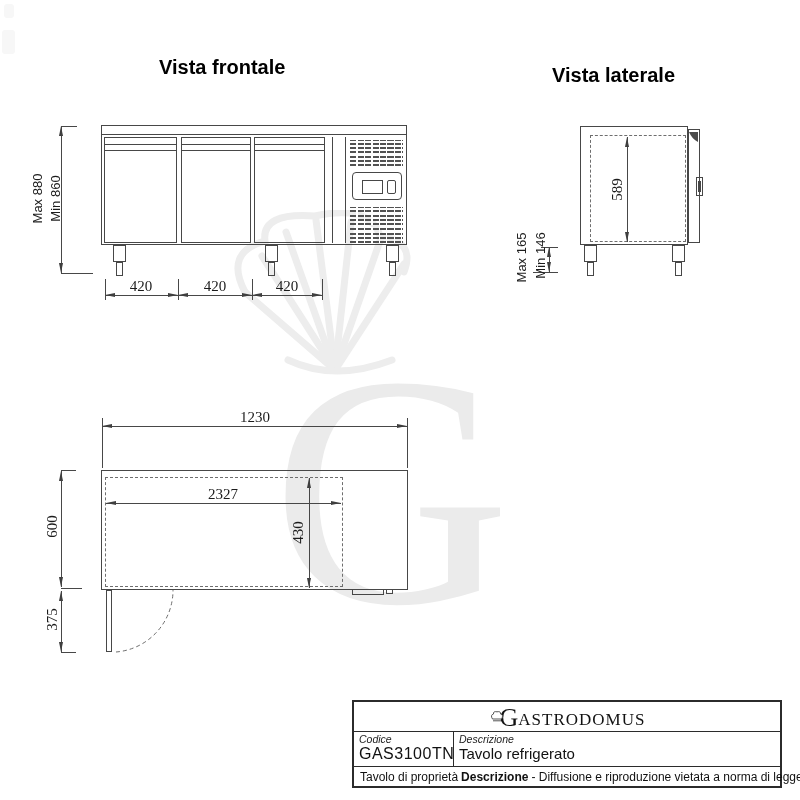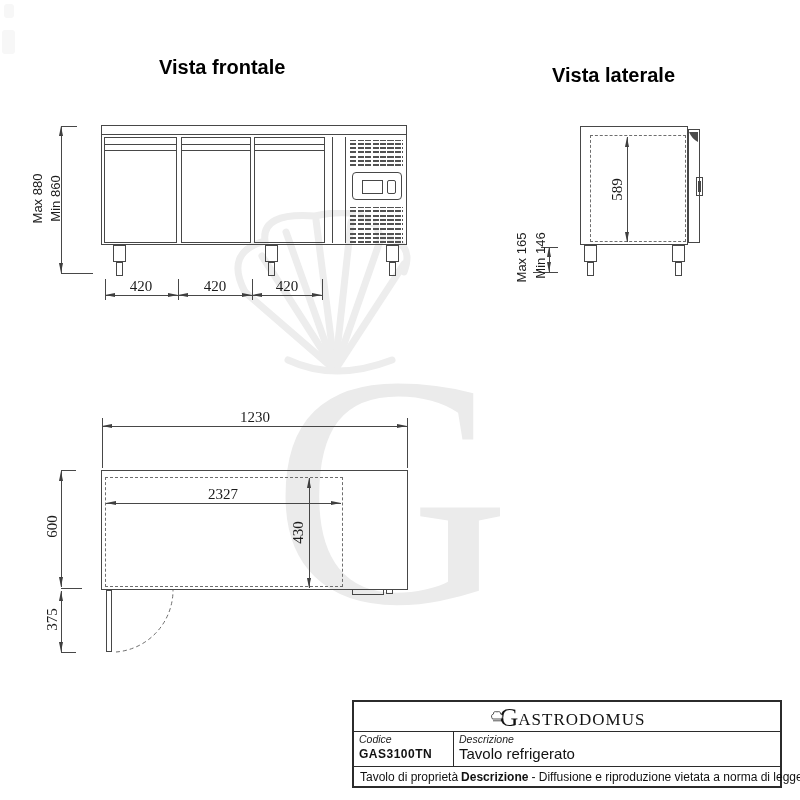--- a/index.html
+++ b/index.html
@@ -40,21 +40,21 @@
   .tb-logo{height:30px;border-bottom:1px solid #2b2b2b;display:flex;align-items:flex-end;
            justify-content:center;padding-bottom:2px;box-sizing:border-box;}
   .tb-logo .big-g{font-family:"Liberation Serif",serif;font-size:26px;line-height:22px;color:#111;}
   .tb-logo .logo-rest{font-family:"Liberation Serif",serif;font-size:17px;line-height:18px;
            letter-spacing:1px;color:#111;}
   .tb-mid{height:35px;border-bottom:1px solid #2b2b2b;display:flex;box-sizing:border-box;}
   .tb-cell{box-sizing:border-box;padding:1px 0 0 5px;}
   .tb-cell.c1{width:100px;border-right:1px solid #2b2b2b;}
   .tb-cell.c2{flex:1;}
   .tb-small{font-size:10.5px;color:#222;line-height:12px;font-style:italic;}
-  .tb-code{font-size:12px;font-weight:bold;letter-spacing:0.5px;color:#111;line-height:18px;}
+  .tb-code{font-size:16px;font-weight:normal;letter-spacing:0.5px;color:#111;line-height:18px;}
   .tb-desc{font-size:15px;color:#111;line-height:18px;}
   .tb-foot{height:19px;display:flex;align-items:center;padding-left:6px;font-size:12px;color:#111;
            white-space:nowrap;}
   .tb-foot b{margin:0 3px;}
   .hatsvg{position:relative;top:-7px;left:1px;margin-right:-3px;}
   .corner-mark{position:absolute;background:#f7f7f7;border-radius:3px;}
 </style>
 </head>
 <body>
 

